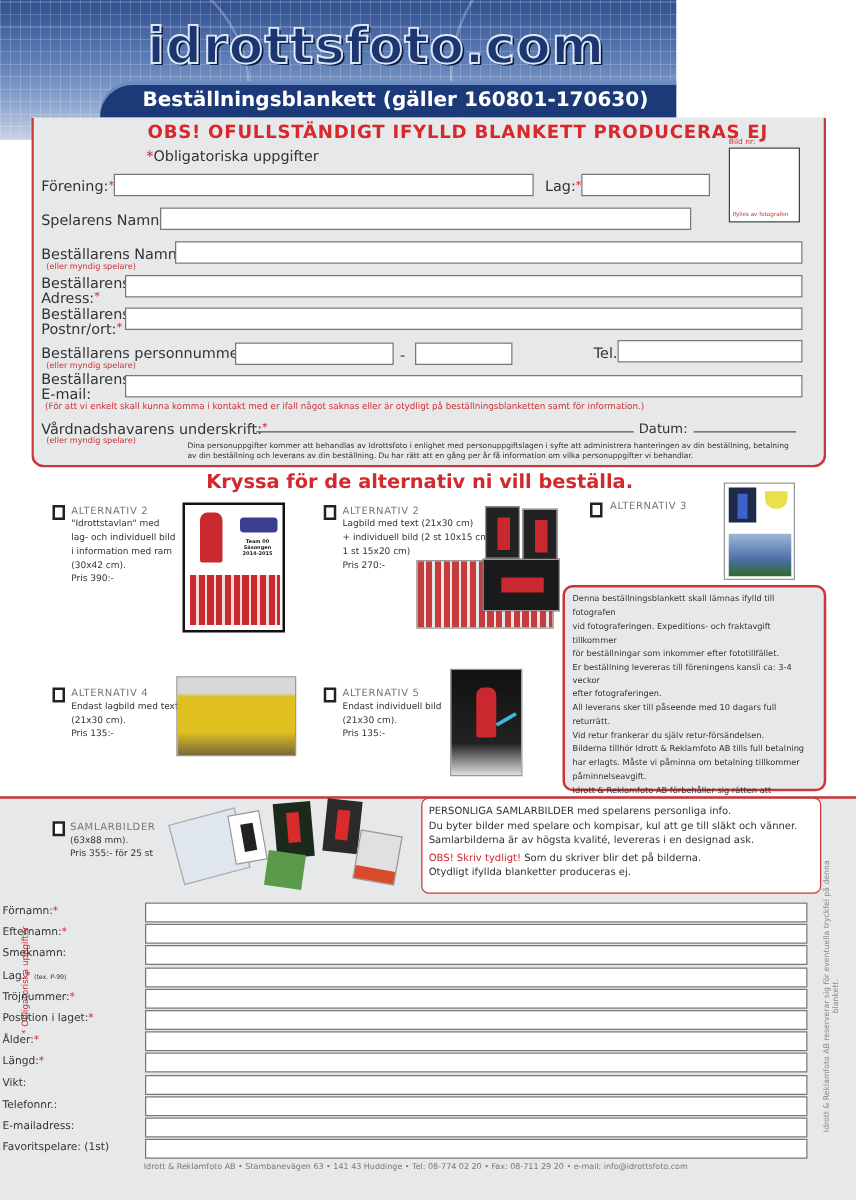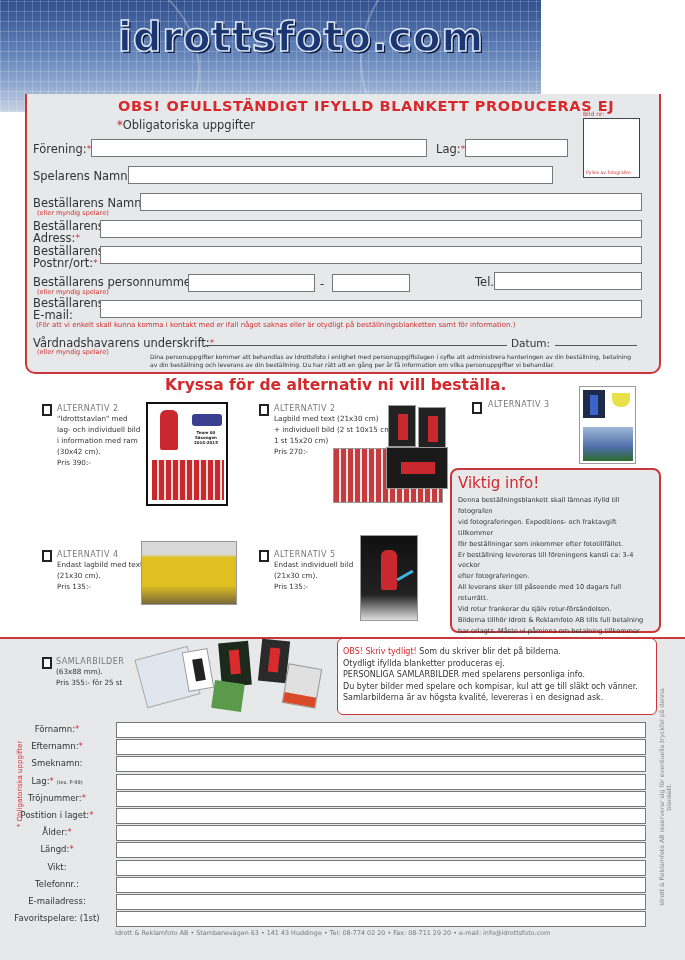--- a/index.html
+++ b/index.html
@@ -34,37 +34,40 @@
 .alt-title{font-size:8px;color:#777;letter-spacing:.5px}
 .alt-text{font-size:7.2px;color:#333;line-height:11px}
 .photo{border:1px solid #999;overflow:hidden}
 #viktig{left:450px;top:468px;width:211px;height:165px;border:2px solid #c9373b;border-radius:8px;background:#e7e8ea;padding:4px 6px}
 #viktig h3{font-size:15px;font-weight:normal;color:#d2292d;margin-bottom:3px}
 #viktig p{font-size:6.6px;line-height:10.9px;color:#333}
 
 #bottom{left:0;top:637px;width:685px;height:323px;background:#e7e8ea;border-top:2px solid #c9373b}
 #samlinfo{left:337px;top:638px;width:320px;height:77px;border:1.5px solid #c9373b;border-radius:6px;background:#fff;padding:4px 5px}
 #samlinfo p{font-size:8px;line-height:11.5px;color:#333}
-.blab{font-size:8.5px;color:#333;text-align:center;width:110px}
+.blab{font-size:8.5px;color:#333;text-align:left;width:110px}
 .blab .s{color:#d2292d}
 .blab small{font-size:5px}
 .bfld{left:116px;width:530px;height:16px;background:#fff;border:1px solid #777}
 #vert-oblig{left:-40px;top:780px;width:120px;transform:rotate(-90deg);font-size:7px;color:#d2292d;text-align:center}
 #vert-note{left:545px;top:790px;width:240px;transform:rotate(-90deg);font-size:6.2px;color:#888;text-align:center}
 #footer{left:115px;top:929px;font-size:6.4px;color:#777}
 </style>
 </head>
 <body>
 
 <div id="header" class="abs">
   <div class="grid"></div>
   <div class="arc" style="left:-60px;top:-40px;width:260px;height:220px"></div>
   <div class="arc" style="left:360px;top:-70px;width:300px;height:260px"></div>
   <div class="arc" style="left:560px;top:-20px;width:200px;height:200px"></div>
   <div id="logo" class="abs">idrottsfoto.com</div>
+  <div id="titlebar" class="abs">
+      <span>Beställningsblankett (gäller 160801-170630)</span>
+    </div>
 </div>
 
 <div id="mainbox" class="abs"></div>
 <div id="obs" class="abs">OBS! OFULLSTÄNDIGT IFYLLD BLANKETT PRODUCERAS EJ</div>
 <div id="oblig" class="abs"><span class="star">*</span><span>Obligatoriska uppgifter</span></div>
 
 <div id="bildnr-lbl" class="abs">Bild nr:</div>
 <div id="bildnr-box" class="abs">
     <span>Ifylles av fotografen</span>
   </div>
@@ -166,21 +169,20 @@
 </div>
 <div class="abs photo" style="left:579px;top:386px;width:57px;height:78px;background:#fff">
   <div class="abs" style="left:3px;top:3px;width:22px;height:28px;background:#1d2a4a">
       <div class="abs" style="left:7px;top:5px;width:8px;height:20px;background:#3b63c9"></div>
     </div>
   <div class="abs" style="left:32px;top:6px;width:18px;height:14px;background:#e8e24a;border-radius:0 0 8px 8px"></div>
   <div class="abs" style="left:3px;top:40px;width:50px;height:34px;background:linear-gradient(180deg,#9fb8d8 0%,#4e6ea8 60%,#2d6b2d 100%)"></div>
 </div>
 
 <div id="viktig" class="abs">
-  <h3>Viktig info!</h3>
   <p>
     <span>Denna beställningsblankett skall lämnas ifylld till fotografen</span><br><span>vid fotograferingen. Expeditions- och fraktavgift tillkommer</span><br><span>för beställningar som inkommer efter fototillfället.</span><br><span>Er beställning levereras till föreningens kansli ca: 3-4 veckor</span><br><span>efter fotograferingen.</span><br><span>All leverans sker till påseende med 10 dagars full returrätt.</span><br><span>Vid retur frankerar du själv retur-försändelsen.</span><br><span>Bilderna tillhör Idrott &amp; Reklamfoto AB tills full betalning</span><br><span>har erlagts. Måste vi påminna om betalning tillkommer</span><br><span>påminnelseavgift.</span><br><span>Idrott &amp; Reklamfoto AB förbehåller sig rätten att</span><br><span>annullera ordrar från personer som uppgivit felaktiga</span><br><span>personuppgifter eller har betalningsanmärkningar.</span>
   </p>
 </div>
 
 <div class="abs cb" style="left:42px;top:550px"></div>
 <div class="abs" style="left:57px;top:550px">
   <div class="alt-title">ALTERNATIV 4</div>
   <div class="alt-text">
     <div>Endast lagbild med text</div>
@@ -225,22 +227,22 @@
   <div class="abs" style="left:78px;top:42px;width:30px;height:28px;background:#5a9a4a;transform:rotate(8deg)"></div>
   <div class="abs" style="left:125px;top:0px;width:28px;height:42px;background:#2a2a2a;transform:rotate(6deg)">
       <div class="abs" style="left:9px;top:8px;width:10px;height:24px;background:#d92b2b"></div>
     </div>
   <div class="abs" style="left:150px;top:26px;width:34px;height:40px;background:#e0e0e0;border:1px solid #999;transform:rotate(10deg)">
       <div class="abs" style="left:0;bottom:0;width:100%;height:10px;background:#d84a2a"></div>
     </div>
 </div>
 
 <div id="samlinfo" class="abs">
+  <p><span>PERSONLIGA SAMLARBILDER med spelarens personliga info.</span><br><span>Du byter bilder med spelare och kompisar, kul att ge till släkt och vänner.</span><br><span>Samlarbilderna är av högsta kvalité, levereras i en designad ask.</span></p>
   <p style="margin-top:3px"><span class="red">OBS! Skriv tydligt!</span><span> Som du skriver blir det på bilderna.</span><br><span>Otydligt ifyllda blanketter produceras ej.</span></p>
-  <p><span>PERSONLIGA SAMLARBILDER med spelarens personliga info.</span><br><span>Du byter bilder med spelare och kompisar, kul att ge till släkt och vänner.</span><br><span>Samlarbilderna är av högsta kvalité, levereras i en designad ask.</span></p>
 </div>
 
 <div id="vert-oblig" class="abs">* Obligatoriska uppgifter</div>
 <div id="vert-note" class="abs">Idrott &amp; Reklamfoto AB reserverar sig för eventuella tryckfel på denna blankett.</div>
 
 <div id="card-fields">
     <div class="abs blab" style="left: 2px; top: 724px;"><span>Förnamn:</span><span class="s">*</span></div>
     <input class="abs bfld" value="" style="top: 722px;">
     <div class="abs blab" style="left: 2px; top: 741px;"><span>Efternamn:</span><span class="s">*</span></div>
     <input class="abs bfld" value="" style="top: 739px;">

